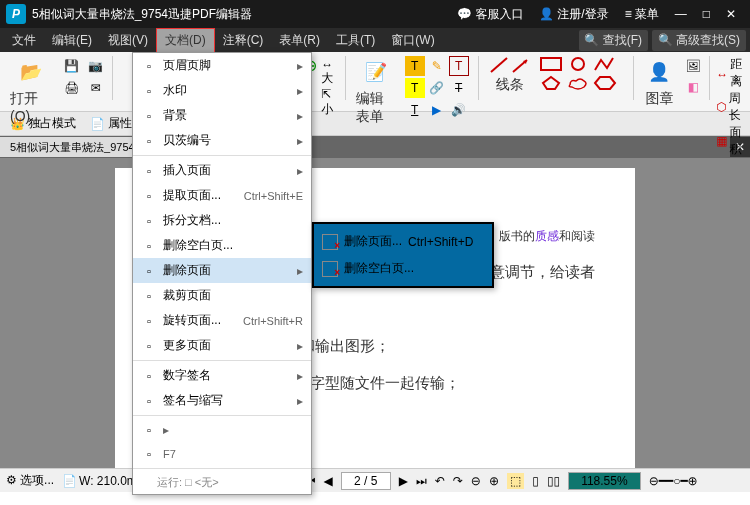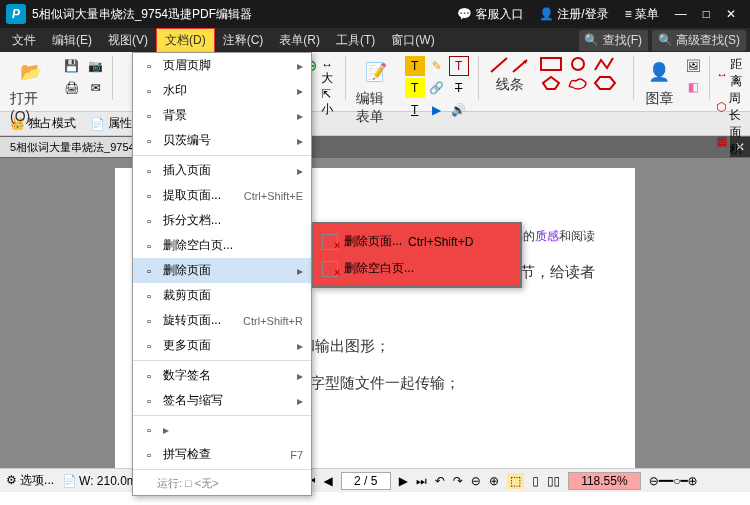--- a/index.html
+++ b/index.html
@@ -3,21 +3,21 @@
 <meta charset="utf-8">
 <style>
 *{box-sizing:border-box;margin:0;padding:0;font-family:"Microsoft YaHei",sans-serif;font-size:12px}
 body{width:750px;height:505px;background:#fff;overflow:hidden;position:relative}
 .titlebar{height:28px;background:#1a1a1a;display:flex;align-items:center;color:#fff;padding:0 6px}
 .titlebar .logo{width:20px;height:20px;background:#0099cc;border-radius:3px;display:flex;align-items:center;justify-content:center;margin-right:6px;font-weight:bold;font-style:italic}
 .titlebar .title{flex:1}
 .titlebar .tbbtn{padding:0 8px;cursor:pointer;display:flex;align-items:center;gap:3px}
 .menubar{height:24px;background:#2a2a2a;display:flex;align-items:center;color:#ddd;padding:0 4px}
 .menubar .mitem{padding:3px 8px;cursor:pointer}
-.menubar .mitem.active{background:#fde047;color:#333;border:1px solid #e33;border-bottom:none}
+.menubar .mitem.active{background:#a3a3a3;color:#333;border:1px solid #e33;border-bottom:none}
 .menubar .spacer{flex:1}
 .menubar .searchbtn{padding:2px 6px;background:#444;border-radius:2px;margin-left:4px;display:flex;align-items:center;gap:3px}
 .toolbar{background:#f5f5f5;border-bottom:1px solid #ccc;padding:4px 6px;display:flex;align-items:flex-start;gap:4px;height:60px;position:relative}
 .tbgrp{display:flex;flex-direction:column;align-items:center;gap:2px;padding:0 4px}
 .tbicon{width:32px;height:32px;display:flex;align-items:center;justify-content:center;font-size:18px}
 .tbsmall{width:20px;height:20px;display:flex;align-items:center;justify-content:center}
 .tblabel{font-size:14px;color:#333}
 .sep{width:1px;height:44px;background:#ccc;margin:0 2px}
 .icongrid{display:flex;flex-wrap:wrap;width:92px;gap:2px}
 .icongrid .ic{width:20px;height:20px;display:flex;align-items:center;justify-content:center;border:1px solid transparent}
@@ -37,25 +37,25 @@
 .statusbar .sgrp{display:flex;align-items:center;gap:2px}
 .dropdown{position:absolute;top:52px;left:132px;width:180px;background:#fff;border:1px solid #999;box-shadow:2px 2px 6px rgba(0,0,0,0.3);z-index:10}
 .dropdown .ditem{display:flex;align-items:center;padding:4px 8px;gap:6px;cursor:pointer;position:relative}
 .dropdown .ditem:hover,.dropdown .ditem.hl{background:#d0e4f5}
 .dropdown .ditem .dicon{width:16px;height:16px;display:flex;align-items:center;justify-content:center;font-size:11px}
 .dropdown .ditem .dtext{flex:1}
 .dropdown .ditem .dshort{color:#666;font-size:11px}
 .dropdown .ditem .darrow{color:#666}
 .dropdown .dsep{height:1px;background:#ddd;margin:2px 0}
 .dropdown .runline{padding:4px 24px;font-size:11px;color:#888}
-.submenu{position:absolute;top:222px;left:312px;width:210px;background:#ef4444;border:2px solid #737373;box-shadow:2px 2px 6px rgba(0,0,0,0.3);z-index:10;padding:4px 0}
+.submenu{position:absolute;top:222px;left:312px;width:182px;background:#0369a1;border:2px solid #000000;box-shadow:2px 2px 6px rgba(0,0,0,0.3);z-index:10;padding:4px 0}
 .submenu .ditem{display:flex;align-items:center;padding:5px 8px;gap:6px}
 .submenu .ditem .dicon{width:16px;height:16px;display:flex;align-items:center;justify-content:center;border:1px solid #888;font-size:9px;position:relative}
 .submenu .ditem .dicon::after{content:"×";position:absolute;bottom:-2px;right:-3px;color:#c00;font-size:10px;font-weight:bold}
-.zoombox{padding:1px 12px;border:1px solid #aaa;background:#fca5a5}
+.zoombox{padding:1px 12px;border:1px solid #aaa;background:#0f766e}
 .pginput{width:50px;text-align:center;border:1px solid #aaa;padding:1px}
 svg{display:block}
 </style>
 </head>
 <body>
 
 <div class="titlebar">
   <div class="logo">P</div>
   <div class="title">5相似词大量串烧法_9754迅捷PDF编辑器</div>
   <div class="tbbtn">
@@ -315,21 +315,20 @@
         <div class="dtext">签名与缩写</div>
         <div class="darrow">▸</div>
       </div>
       <div class="dsep"></div>
       <div class="ditem">
         <div class="dicon">▫</div>
         <div class="darrow">▸</div>
       </div>
       <div class="ditem">
         <div class="dicon">▫</div>
-        <div class="dtext">拼写检查</div>
         <div class="dshort">F7</div>
       </div>
     </div>
   <div class="dsep"></div>
   <div class="runline">运行: □ &lt;无&gt;</div>
 </div>
 
 <div class="submenu">
   <div class="ditem">
     <div class="dicon"></div>

